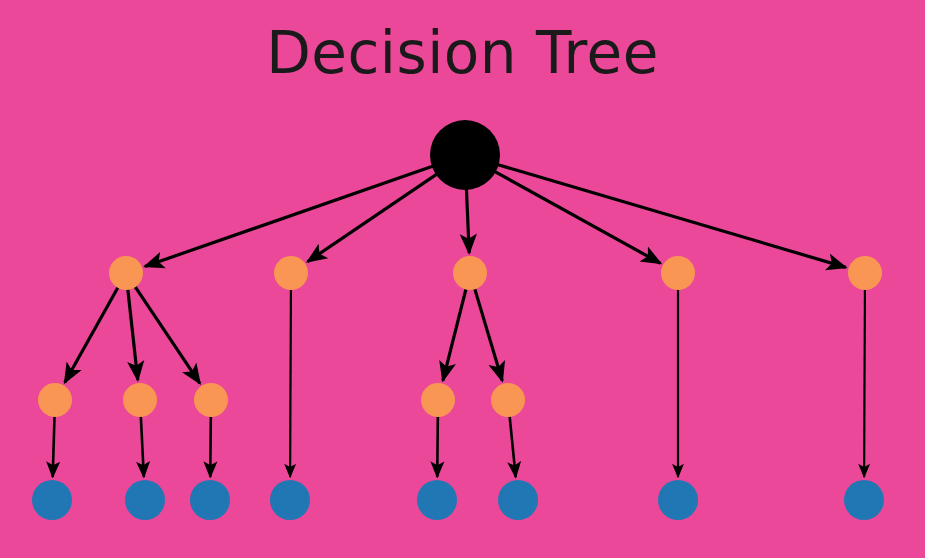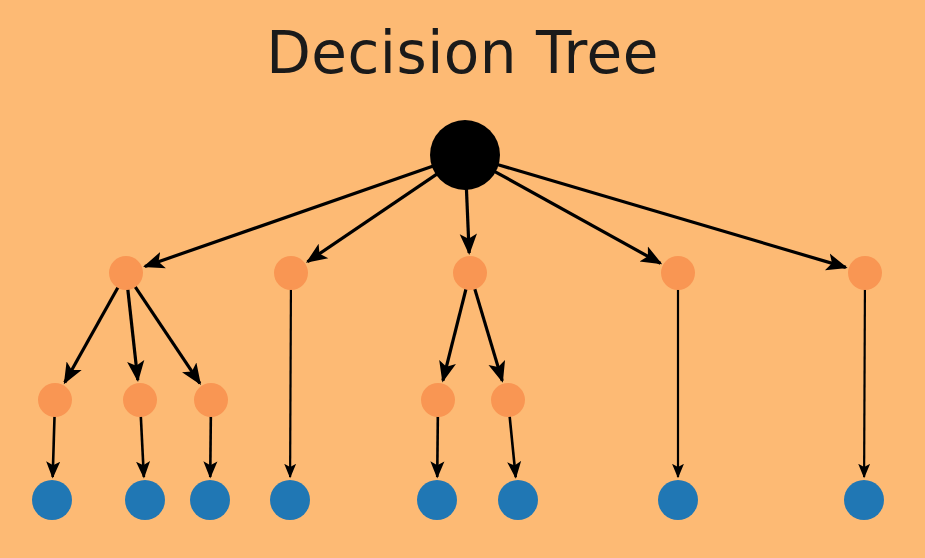--- a/index.html
+++ b/index.html
@@ -10,21 +10,21 @@
   body {
     width: 925px;
     height: 558px;
     overflow: hidden;
     font-family: "DejaVu Sans", sans-serif;
   }
   #canvas {
     position: relative;
     width: 925px;
     height: 558px;
-    background: #fdba74;
+    background: #ec4899;
   }
   #title {
     position: absolute;
     left: 0;
     top: 24px;
     width: 925px;
     text-align: center;
     font-family: "DejaVu Sans", sans-serif;
     font-size: 58px;
     font-weight: 400;

